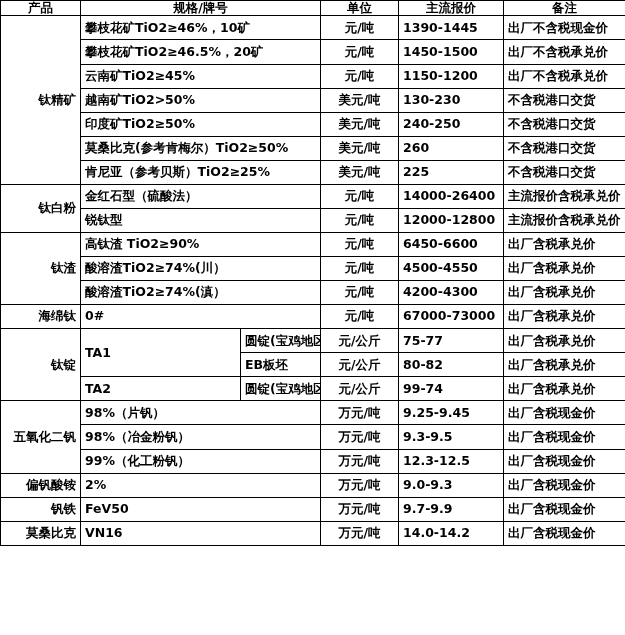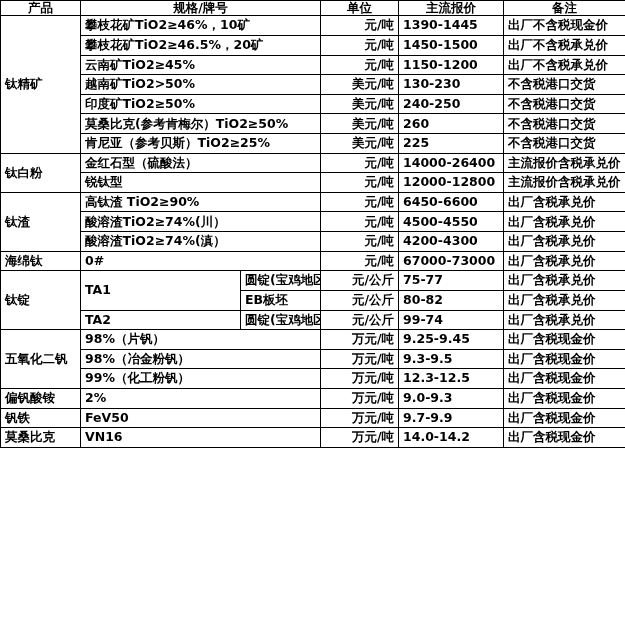--- a/index.html
+++ b/index.html
@@ -9,45 +9,45 @@
   }
   body {
     font-family: "DejaVu Sans", "Liberation Sans", sans-serif;
     width: 625px;
     height: 635px;
     overflow: hidden;
   }
   #price-table {
     border-collapse: collapse;
     width: 625px;
-    height: 448px;
+    height: 546px;
     table-layout: fixed;
   }
   #price-table td, #price-table th {
     border: 1px solid #000000;
     font-size: 12.5px;
     font-weight: bold;
     color: #000000;
     padding: 0 4px;
     line-height: 1.15;
     white-space: nowrap;
     overflow: hidden;
   }
   .c-head {
     text-align: center;
     font-size: 13px;
   }
   .c-cat {
-    text-align: left;
+    text-align: right;
   }
   .c-left {
     text-align: left;
   }
   .c-center {
-    text-align: right;
+    text-align: center;
   }
   col.col-product { width: 80px; }
   col.col-spec    { width: 160px; }
   col.col-spec2   { width: 80px; }
   col.col-unit    { width: 78px; }
   col.col-price   { width: 105px; }
   col.col-remark  { width: 122px; }
 </style>
 </head>
 <body>

